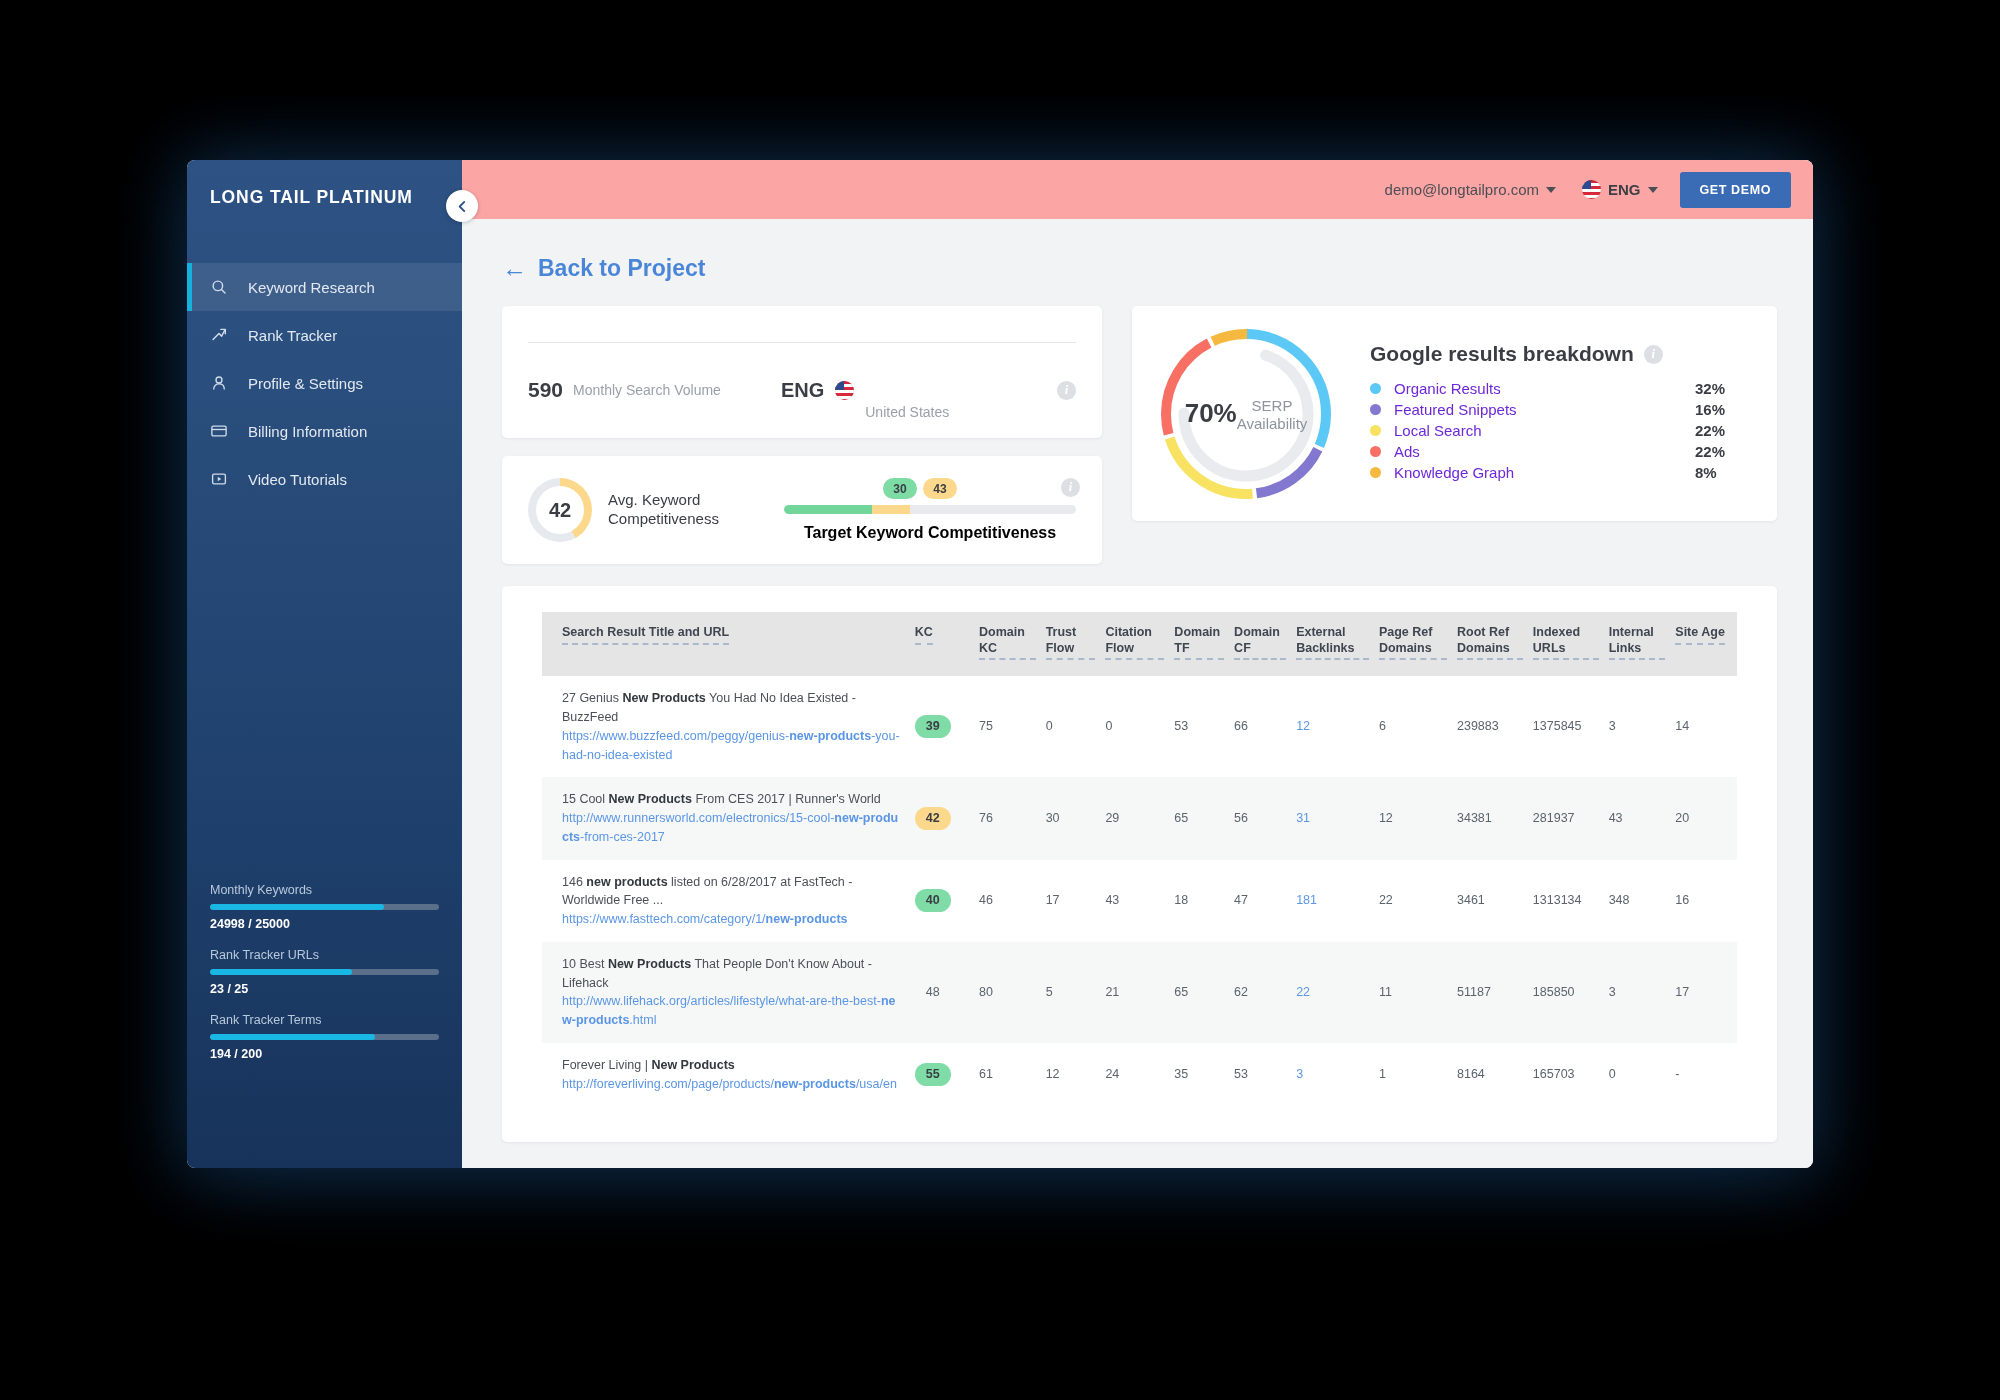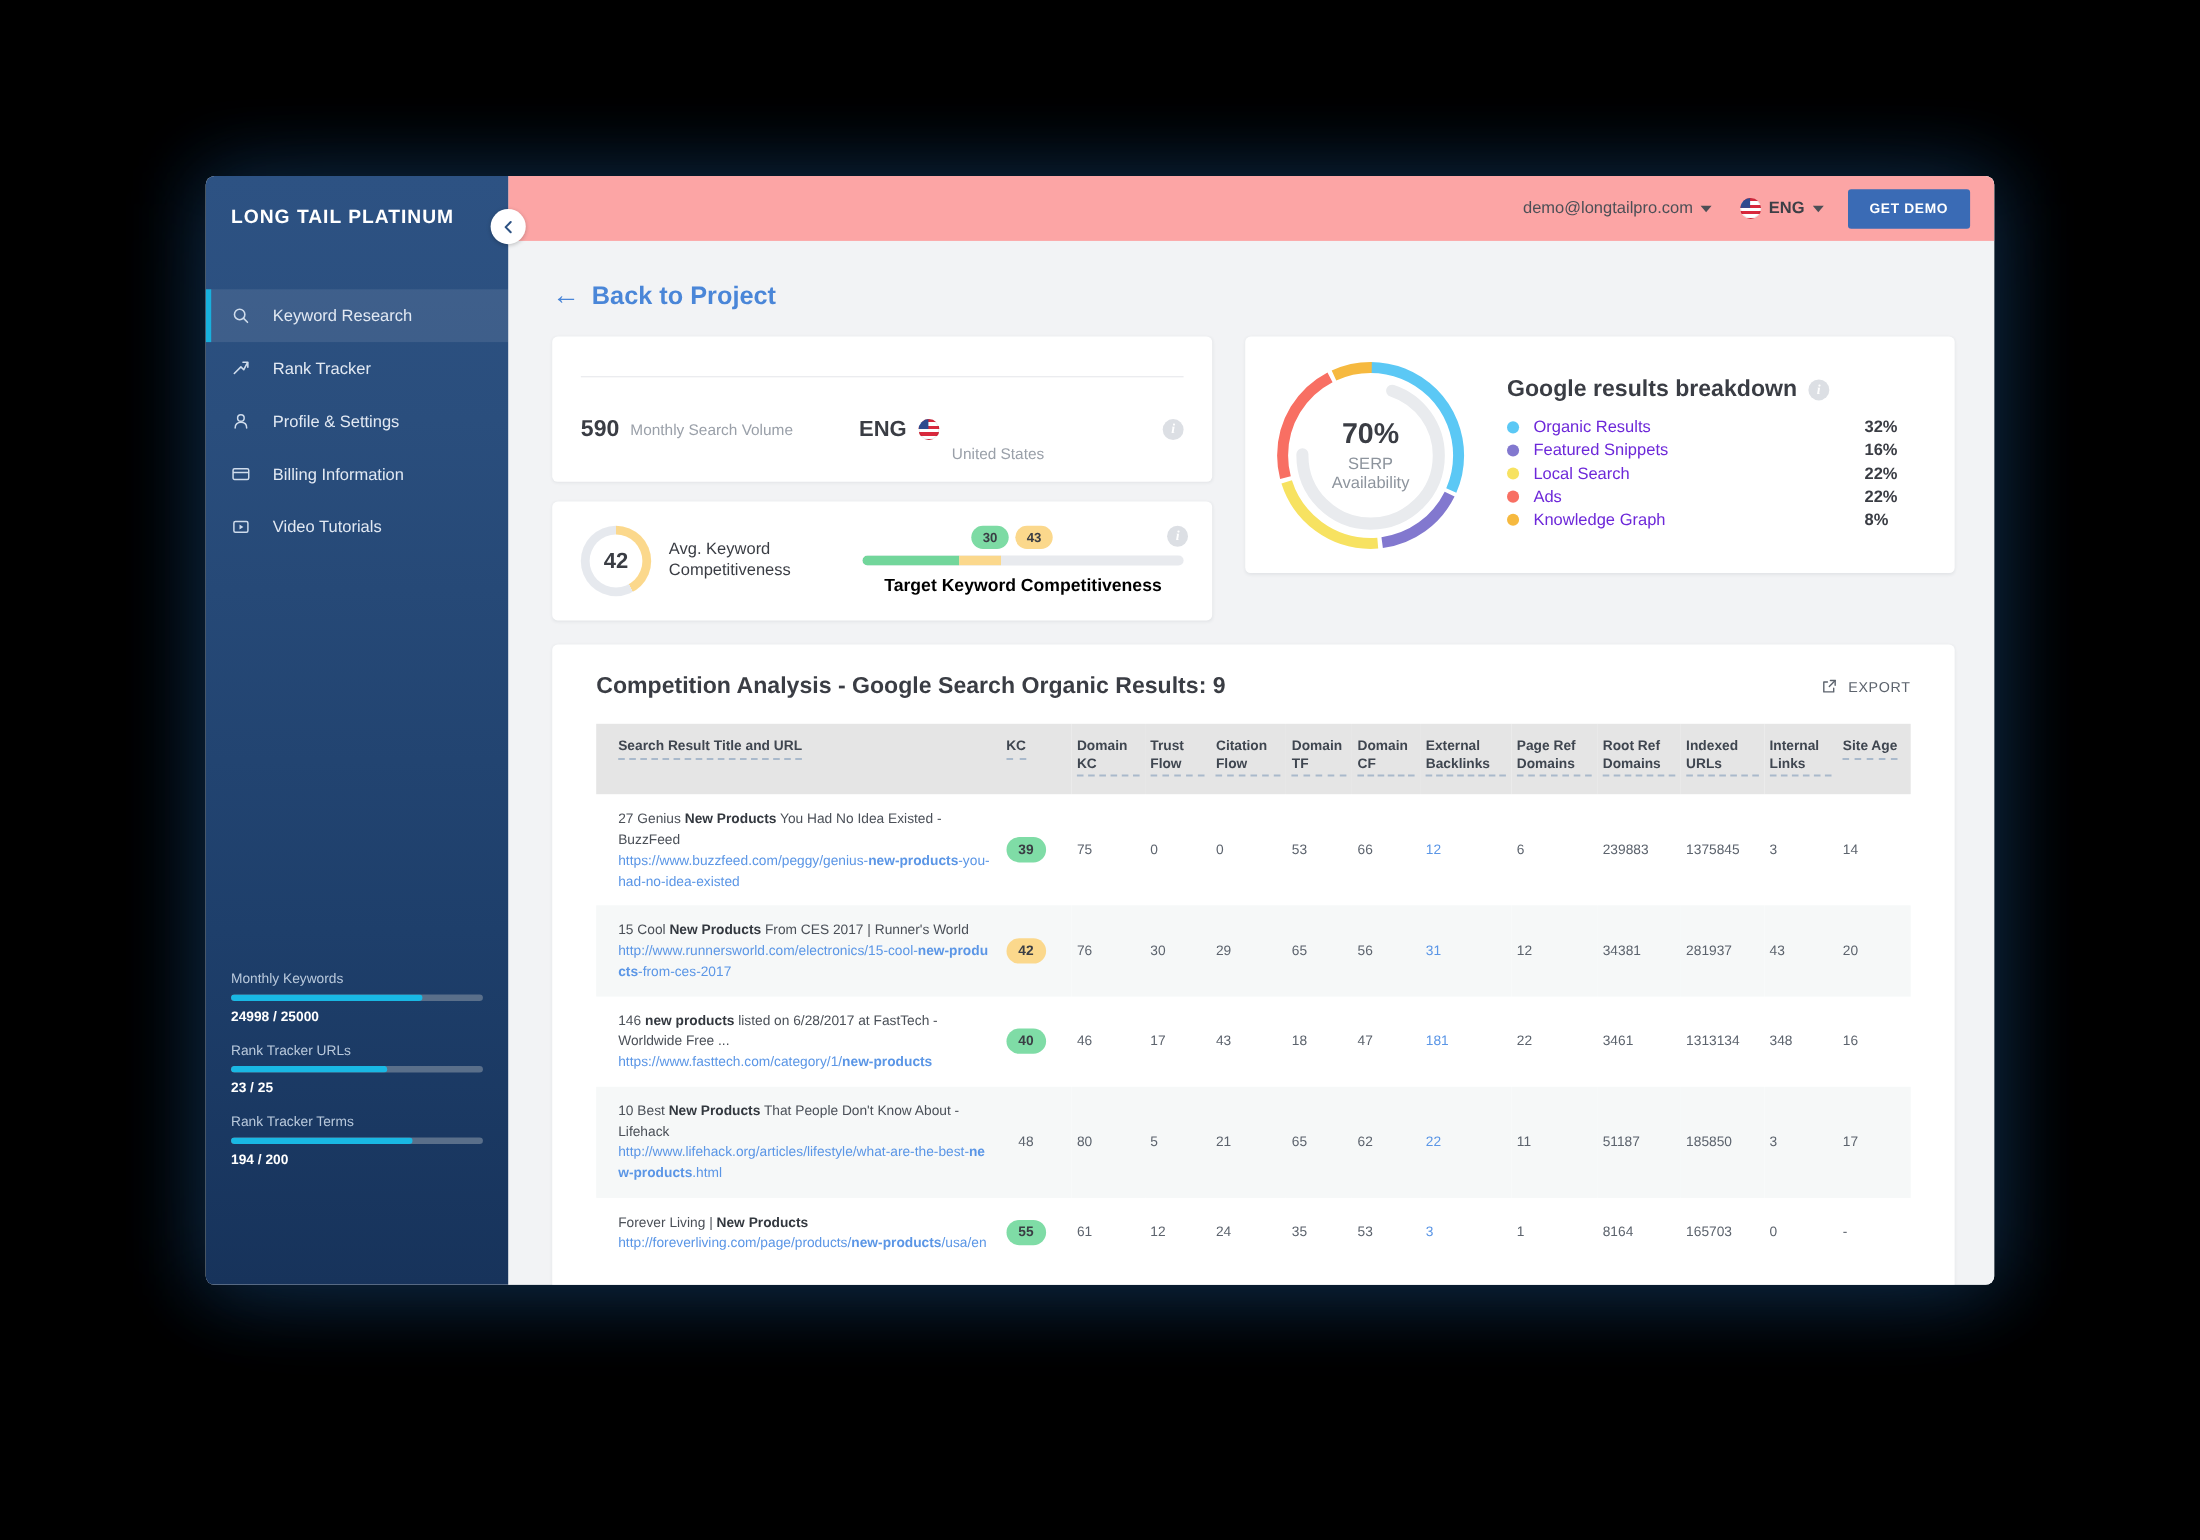--- a/index.html
+++ b/index.html
@@ -223,21 +223,21 @@
   }
   .kc-seg1 { position:absolute;left:0;top:0;bottom:0;background:#72d69b;border-radius:5px 0 0 5px; }
   .kc-seg2 { position:absolute;top:0;bottom:0;background:#fbd88c; }
   .kc-caption { text-align:center; color:#000000; font-size:16px; font-weight:bold; margin-top:10px; }
 
   
   .gb-card { padding: 22px 26px; display:flex; align-items:center; height:215px; }
   .donut { position:relative; width:176px; height:176px; flex:0 0 176px; }
   .donut svg { display:block; }
   .donut-center {
-    position:absolute; inset:0; display:flex; flex-direction:column;
+    position:absolute; inset:0; display:flex; flex-direction:row;
     align-items:center; justify-content:center; text-align:center;
   }
   .donut-pct { font-size:26px; font-weight:bold; color:#3a3d44; }
   .donut-sub { font-size:15px; color:#8d949d; line-height:1.2; margin-top:3px; }
   .gb-right { margin-left:36px; flex:1; }
   .gb-title { font-size:21px; font-weight:bold; color:#3a3d44; display:flex; align-items:center; gap:10px; margin-bottom:14px;}
   .legend-row { display:flex; align-items:center; margin-bottom: 4px; }
   .legend-dot { width:11px;height:11px;border-radius:50%;margin-right:13px;flex:0 0 11px; }
   .legend-name { color:#6d28d9; font-size:15px; flex:1; }
   .legend-val { color:#3a3d44; font-size:15px; font-weight:bold; width:56px; text-align:left; }
@@ -495,31 +495,20 @@
                   <span class="legend-dot" style="background:#f6b93f"></span>
                   <span class="legend-name">Knowledge Graph</span>
                   <span class="legend-val">8%</span>
                 </div>
               </div>
             </div>
           </div>
         </div>
 
         <div class="card table-card">
-          <div class="table-head-row">
-            <div class="table-title">Competition Analysis - Google Search Organic Results: 9</div>
-            <div class="export-btn">
-              <svg width="16" height="16" viewBox="0 0 24 24">
-                <path d="M13.5 4 H20 V10.5" fill="none" stroke="#5c636d" stroke-width="1.9" stroke-linecap="round" stroke-linejoin="round"></path>
-                <path d="M20 4 L12 12" fill="none" stroke="#5c636d" stroke-width="1.9" stroke-linecap="round"></path>
-                <path d="M18 14.5 V19.5 H4.5 V6 H9.5" fill="none" stroke="#5c636d" stroke-width="1.9" stroke-linecap="round" stroke-linejoin="round"></path>
-              </svg>
-              <span>EXPORT</span>
-            </div>
-          </div>
 
           <table>
             <colgroup>
               <col style="width:320px">
               <col style="width:56px">
               <col style="width:58px">
               <col style="width:52px">
               <col style="width:60px">
               <col style="width:52px">
               <col style="width:54px">

